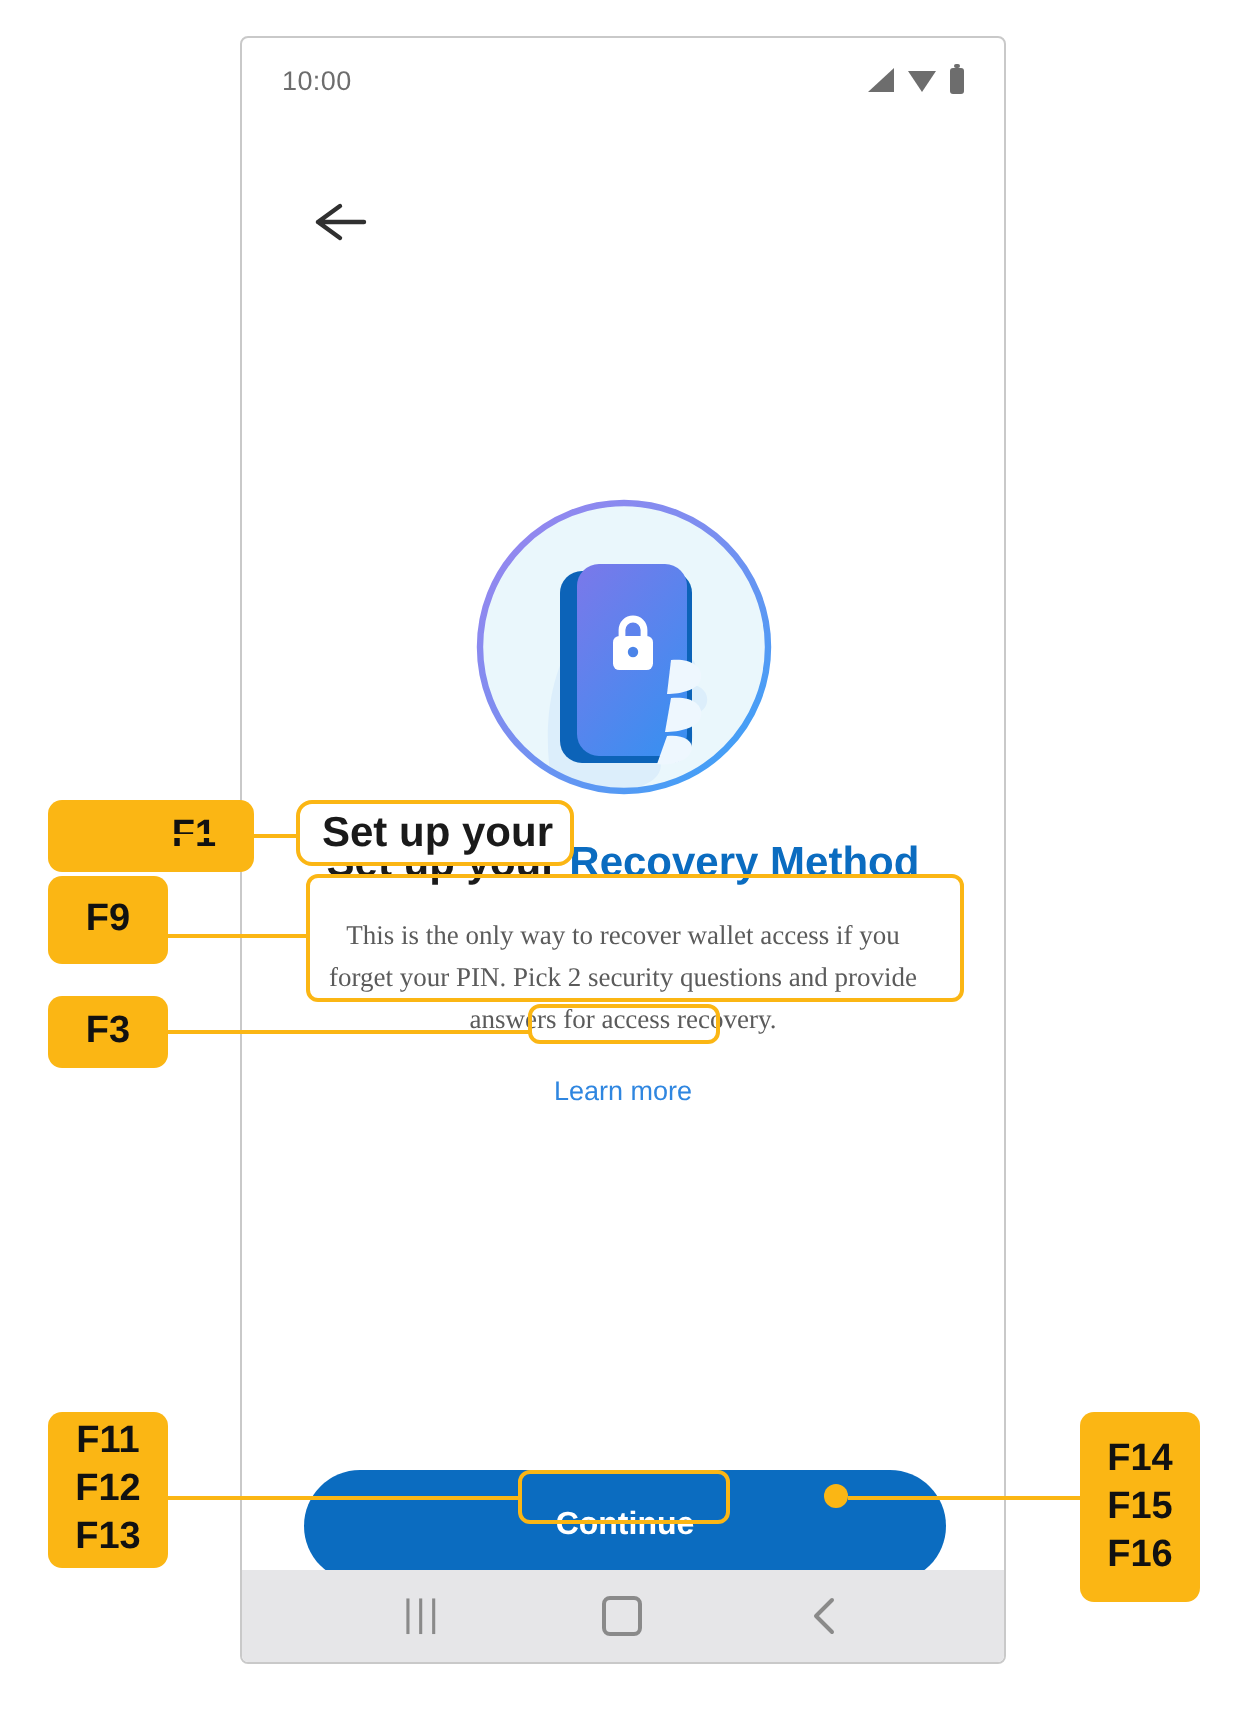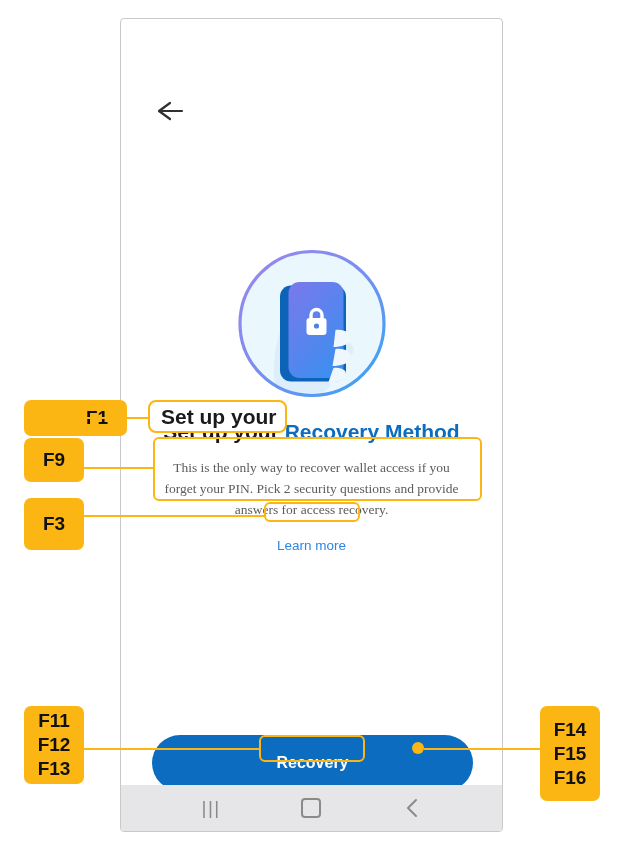--- a/index.html
+++ b/index.html
@@ -226,20 +226,28 @@
     width: 12px; height: 12px;
     border-radius: 50%;
     background: #fbb614;
   }
 </style>
 </head>
 <body>
 
 <div id="phone-frame">
 
+  <div id="status-bar">
+    <span id="status-time">10:00</span>
+    <span id="status-icons">
+      <span class="sig-icon"></span>
+      <span class="wifi-icon"></span>
+      <span class="batt-icon"></span>
+    </span>
+  </div>
 
   <div id="back-button">
     <svg width="28" height="22" viewBox="0 0 28 22" aria-hidden="true">
       <path d="M2 11 L13 3 M2 11 L13 19 M2 11 L25 11" stroke="#303030" stroke-width="2.2" fill="none" stroke-linecap="round" stroke-linejoin="round"></path>
     </svg>
   </div>
 
   <div id="illustration">
     <svg width="155" height="155" viewBox="0 0 155 155">
       <defs>
@@ -290,21 +298,21 @@
   <div id="content-text">
     <div id="title-row">
       <span id="title-part1">Set up your</span>
       <span id="title-part2">Recovery Method</span>
     </div>
     <div id="subtitle">This is the only way to recover wallet access if you forget your PIN. Pick 2 security questions and provide answers for access recovery.</div>
     <div><span id="learn-more">Learn more</span></div>
   </div>
 
   <div id="continue-button">
-    <span>Recovery</span>
+    <span>Continue</span>
   </div>
 
   <div id="nav-bar">
     <div class="nav-btn">
       <span class="recents-glyph">|||</span>
     </div>
     <div class="nav-btn">
       <span class="home-glyph"></span>
     </div>
     <div class="nav-btn">
@@ -322,21 +330,21 @@
 <div class="ann-outline ann-outline-filled" style="left:148px; top:400px; width:139px; height:33px;">
   <span>Set up your</span>
 </div>
 
 <div class="ann-box" style="left:24px; top:438px; width:60px; height:44px;">
   <span>F9</span>
 </div>
 <div class="ann-line" style="left:84px; top:467px; width:70px;"></div>
 <div class="ann-outline" style="left:153px; top:437px; width:329px; height:64px;"></div>
 
-<div class="ann-box" style="left:24px; top:498px; width:60px; height:52px;">
+<div class="ann-box" style="left:24px; top:498px; width:60px; height:36px;">
   <span>F3</span>
 </div>
 <div class="ann-line" style="left:84px; top:515px; width:182px;"></div>
 <div class="ann-outline" style="left:264px; top:502px; width:96px; height:20px;"></div>
 
 <div class="ann-box" style="left:24px; top:706px; width:60px; height:78px;">
   <span>F11</span>
   <span>F12</span>
   <span>F13</span>
 </div>

